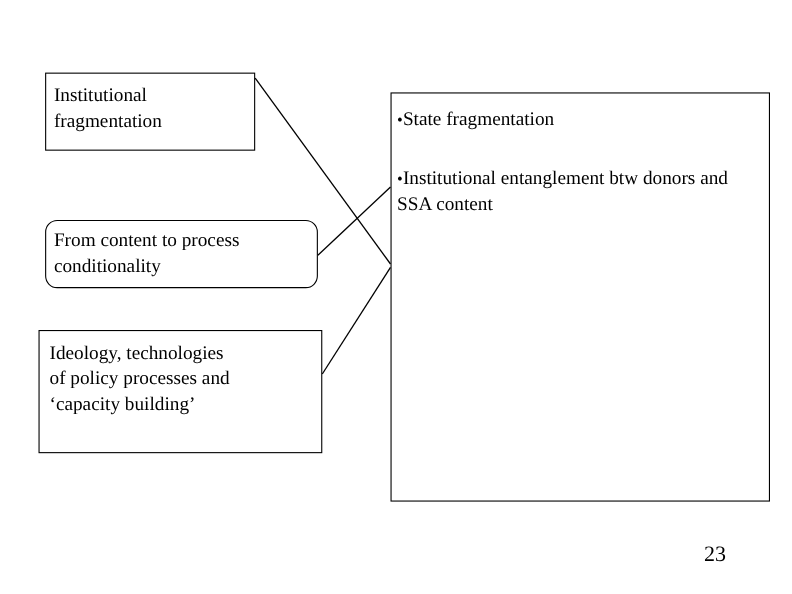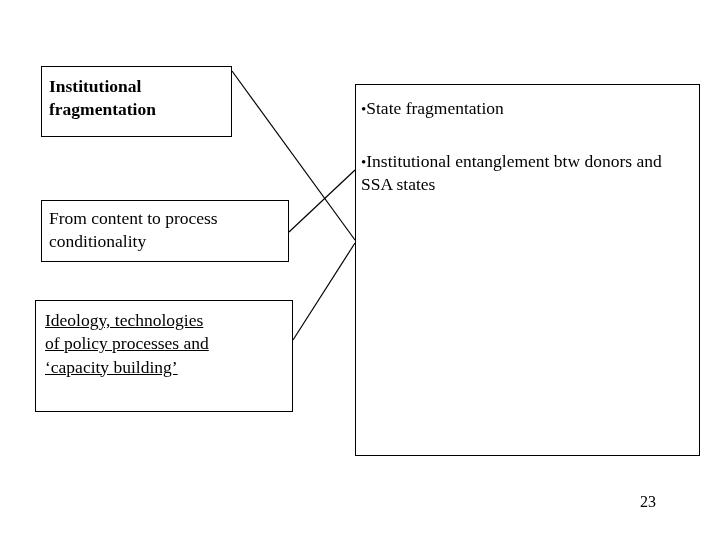--- a/index.html
+++ b/index.html
@@ -33,36 +33,35 @@
     color: #000000;
     white-space: pre-line;
   }
   
   #box-institutional {
     left: 41px;
     top: 66px;
     width: 191px;
     height: 71px;
     padding: 8px 0 0 7px;
-    font-weight: bold;
   }
   #box-content-process {
     left: 41px;
     top: 200px;
     width: 248px;
     height: 62px;
     padding: 6px 0 0 7px;
+    border-radius: 11px;
   }
   #box-ideology {
     left: 35px;
     top: 300px;
     width: 258px;
     height: 112px;
     padding: 8px 0 0 9px;
-    text-decoration: underline;
   }
   
   #box-right {
     left: 355px;
     top: 84px;
     width: 345px;
     height: 372px;
     padding: 0;
     font-family: Liberation Serif, serif;
   }
@@ -96,21 +95,21 @@
     left: 0; top: 0;
     width: 720px;
     height: 540px;
     pointer-events: none;
   }
   
   #page-number {
     position: absolute;
     left: 640px;
     top: 493px;
-    font-size: 16px;
+    font-size: 20px;
     font-family: "Liberation Serif", serif;
     color: #000000;
   }
 </style>
 </head>
 <body>
 
 <div class="slide">
 
   <svg id="connectors" viewBox="0 0 720 540">
@@ -134,20 +133,20 @@
 of policy  processes and
 ‘capacity building’</div>
   </div>
 
   <div class="box" id="box-right">
     <div class="bullet-list">
       <div class="bullet" id="bullet-0">
         <span class="dot">•</span><span>State fragmentation</span>
       </div>
       <div class="bullet" id="bullet-1">
-        <span class="dot">•</span><span>Institutional entanglement btw donors and SSA states</span>
+        <span class="dot">•</span><span>Institutional entanglement btw donors and SSA content</span>
       </div>
     </div>
   </div>
 
   <div id="page-number">23</div>
 
 </div>
 
 </body></html>

